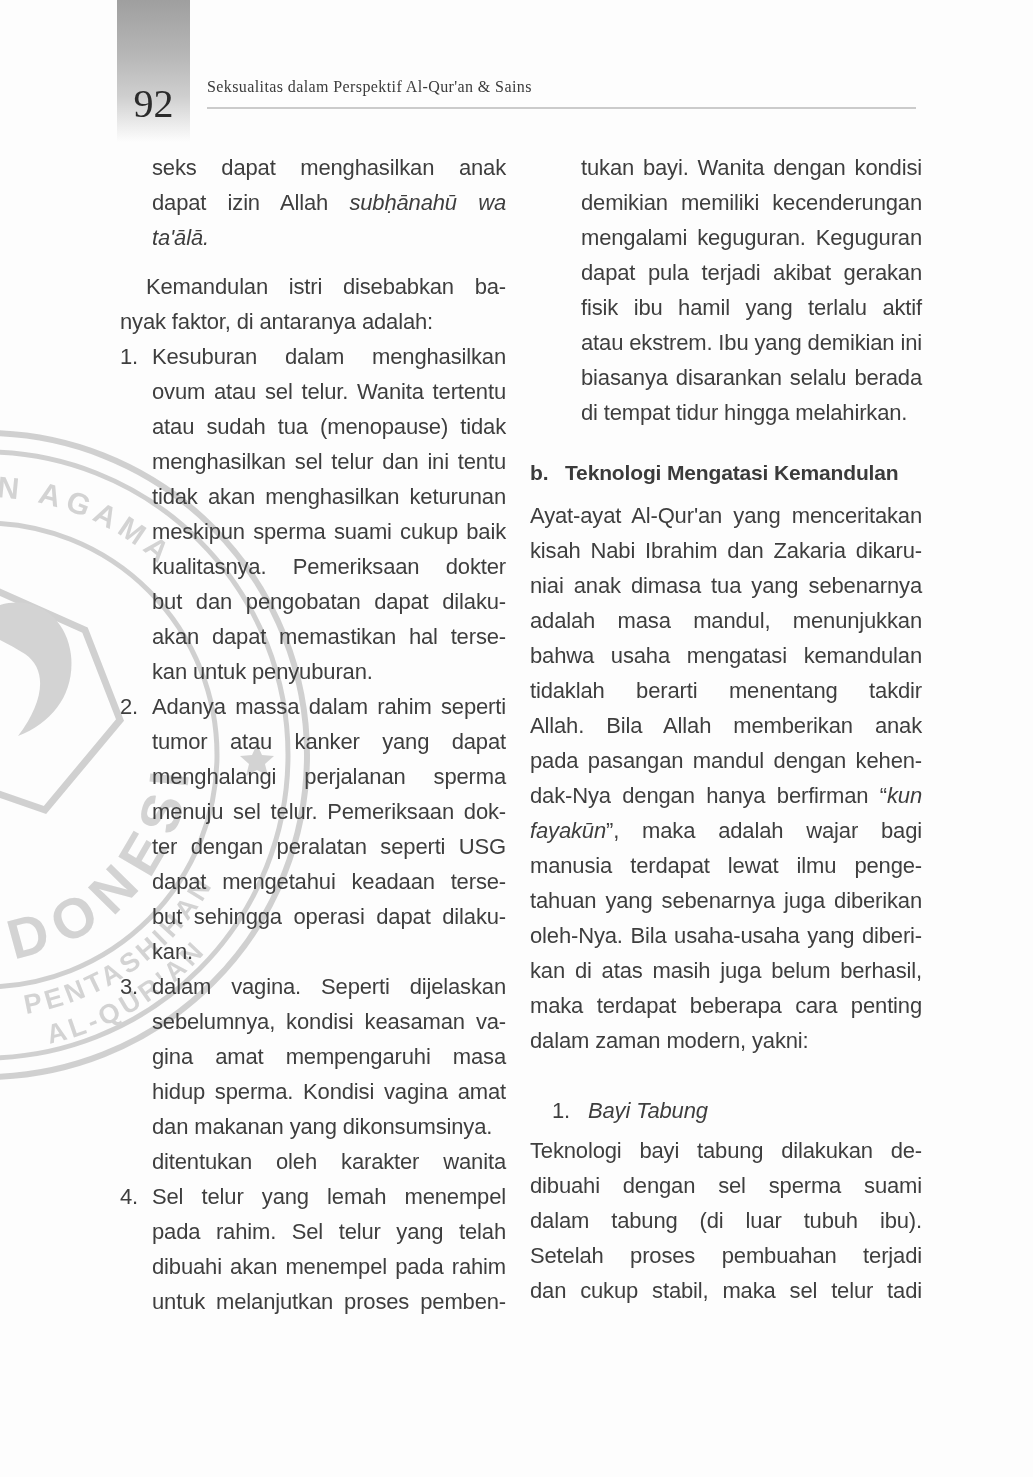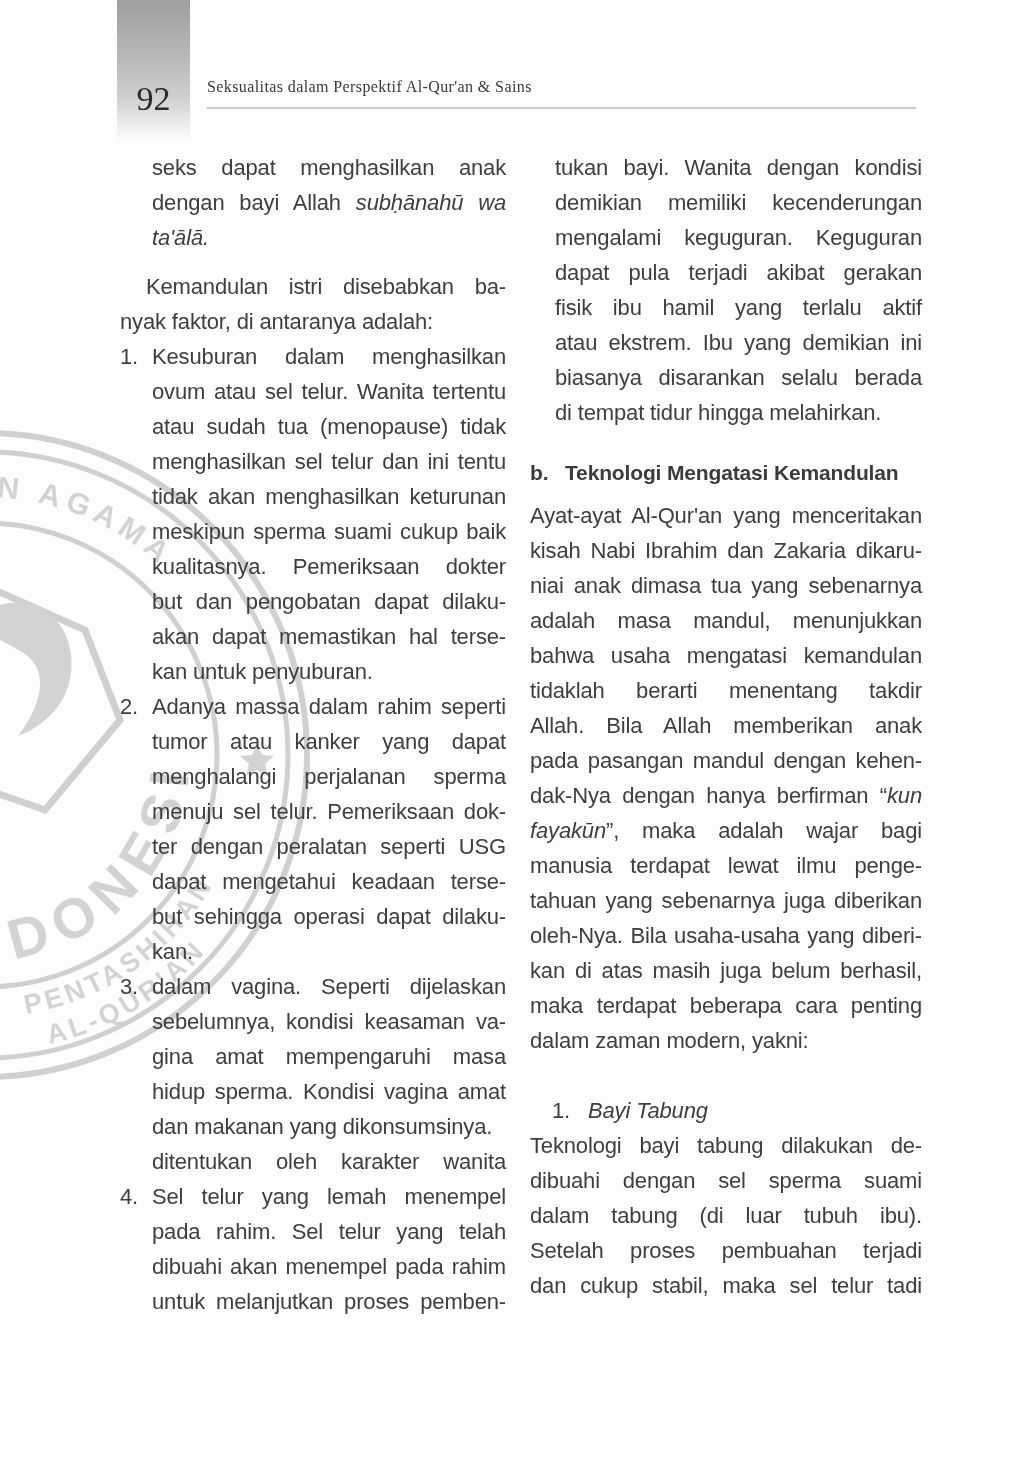--- a/index.html
+++ b/index.html
@@ -3,45 +3,45 @@
 <meta charset="utf-8">
 <style>
   html,body{margin:0;padding:0;}
   body{width:1033px;height:1477px;background:#fdfdfd;position:relative;overflow:hidden;
        font-family:"Liberation Sans",sans-serif;}
   .page{position:absolute;inset:0;}
   
   .pagenum-bar{position:absolute;left:117px;top:0;width:73px;height:142px;
     background:linear-gradient(180deg,#9f9f9f 0%,#b6b6b6 38%,#cfcfcf 68%,#efefef 90%,rgba(255,255,255,0) 100%);
     text-align:center;}
-  .pagenum{padding-top:80px;font-family:"Liberation Serif",serif;font-size:34px;color:#2b2b2b;}
+  .pagenum{padding-top:80px;font-family:"Liberation Serif",serif;font-size:40px;color:#2b2b2b;}
   .running-head{position:absolute;left:207px;top:78px;font-family:"Liberation Serif",serif;
     font-size:16px;letter-spacing:.4px;color:#3a3a3a;white-space:nowrap;}
   .head-rule{position:absolute;left:207px;top:107px;width:709px;height:2px;background:#cbcbcb;}
   
   .wm{position:absolute;left:0;top:420px;opacity:.75;}
   
   .col{position:absolute;top:150px;color:#3e3e3e;font-size:22px;letter-spacing:-0.15px;}
   .col-left{left:120px;width:386px;}
   .col-right{left:530px;width:392px;}
   .tl{line-height:35px;text-align:justify;text-align-last:justify;}
   .tl.fin{text-align-last:left;}
   .tl i{font-style:italic;}
   .para.cont{padding-left:32px;}
   .para.intro{margin-top:14px;}
   .item{position:relative;padding-left:32px;}
   .item .num{position:absolute;left:0;top:0;line-height:35px;}
-  .r-cont{margin-left:25px;}
+  .r-cont{margin-left:51px;}
   .r-head{margin-top:25px;display:flex;font-weight:bold;font-size:21px;line-height:35px;color:#3b3b3b;}
   .r-head .num{width:35px;flex:none;}
   .r-main{margin-top:8px;}
   .r-sub{margin-top:35px;display:flex;line-height:35px;padding-left:22px;}
   .r-sub .num{width:36px;flex:none;}
   .r-sub .t{font-style:italic;}
-  .r-tech{}
+  .r-tech{margin-top:5px;}
 </style>
 </head>
 <body>
 
 <div class="page">
 
   <svg class="wm" width="340" height="680" viewBox="0 0 340 680" aria-hidden="true">
     <defs>
       <path id="arcTop" d="M -273,335 A 258,258 0 0 1 243,335"></path>
       <path id="arcB1" d="M -277,335 A 262,262 0 0 0 247,335"></path>
@@ -75,21 +75,21 @@
 
   <div class="pagenum-bar">
     <div class="pagenum">92</div>
   </div>
   <div class="running-head">Seksualitas dalam Perspektif Al-Qur'an &amp; Sains</div>
   <div class="head-rule"></div>
 
   <div class="col col-left">
     <div class="para cont">
         <div class="tl"><span>seks dapat menghasilkan anak</span></div>
-        <div class="tl"><span>dengan bayi Allah </span><i>subḥānahū wa</i></div>
+        <div class="tl"><span>dapat izin Allah </span><i>subḥānahū wa</i></div>
         <div class="tl fin"><i>ta'ālā.</i></div>
       </div>
     <div class="para intro">
         <div class="tl" style="text-indent: 26px;"><span>Kemandulan istri disebabkan ba-</span></div>
         <div class="tl fin"><span>nyak faktor, di antaranya adalah:</span></div>
       </div>
 
     <div class="item">
       <span class="num">1.</span>
       <div>

